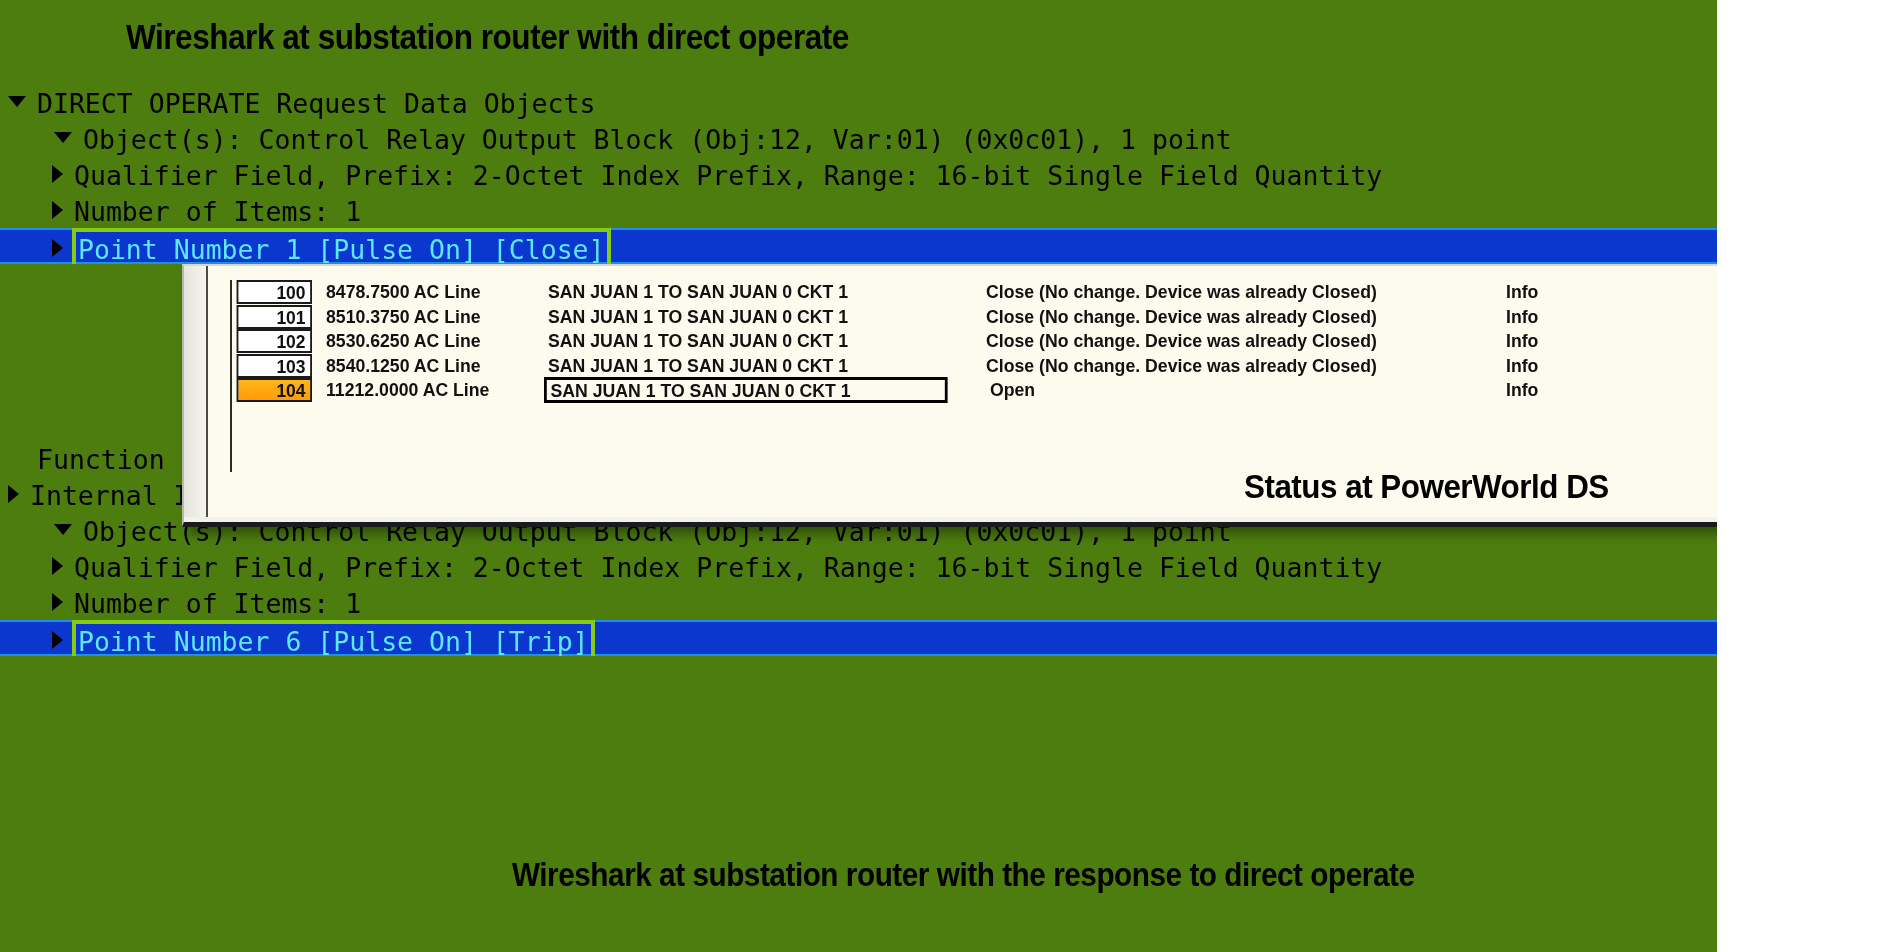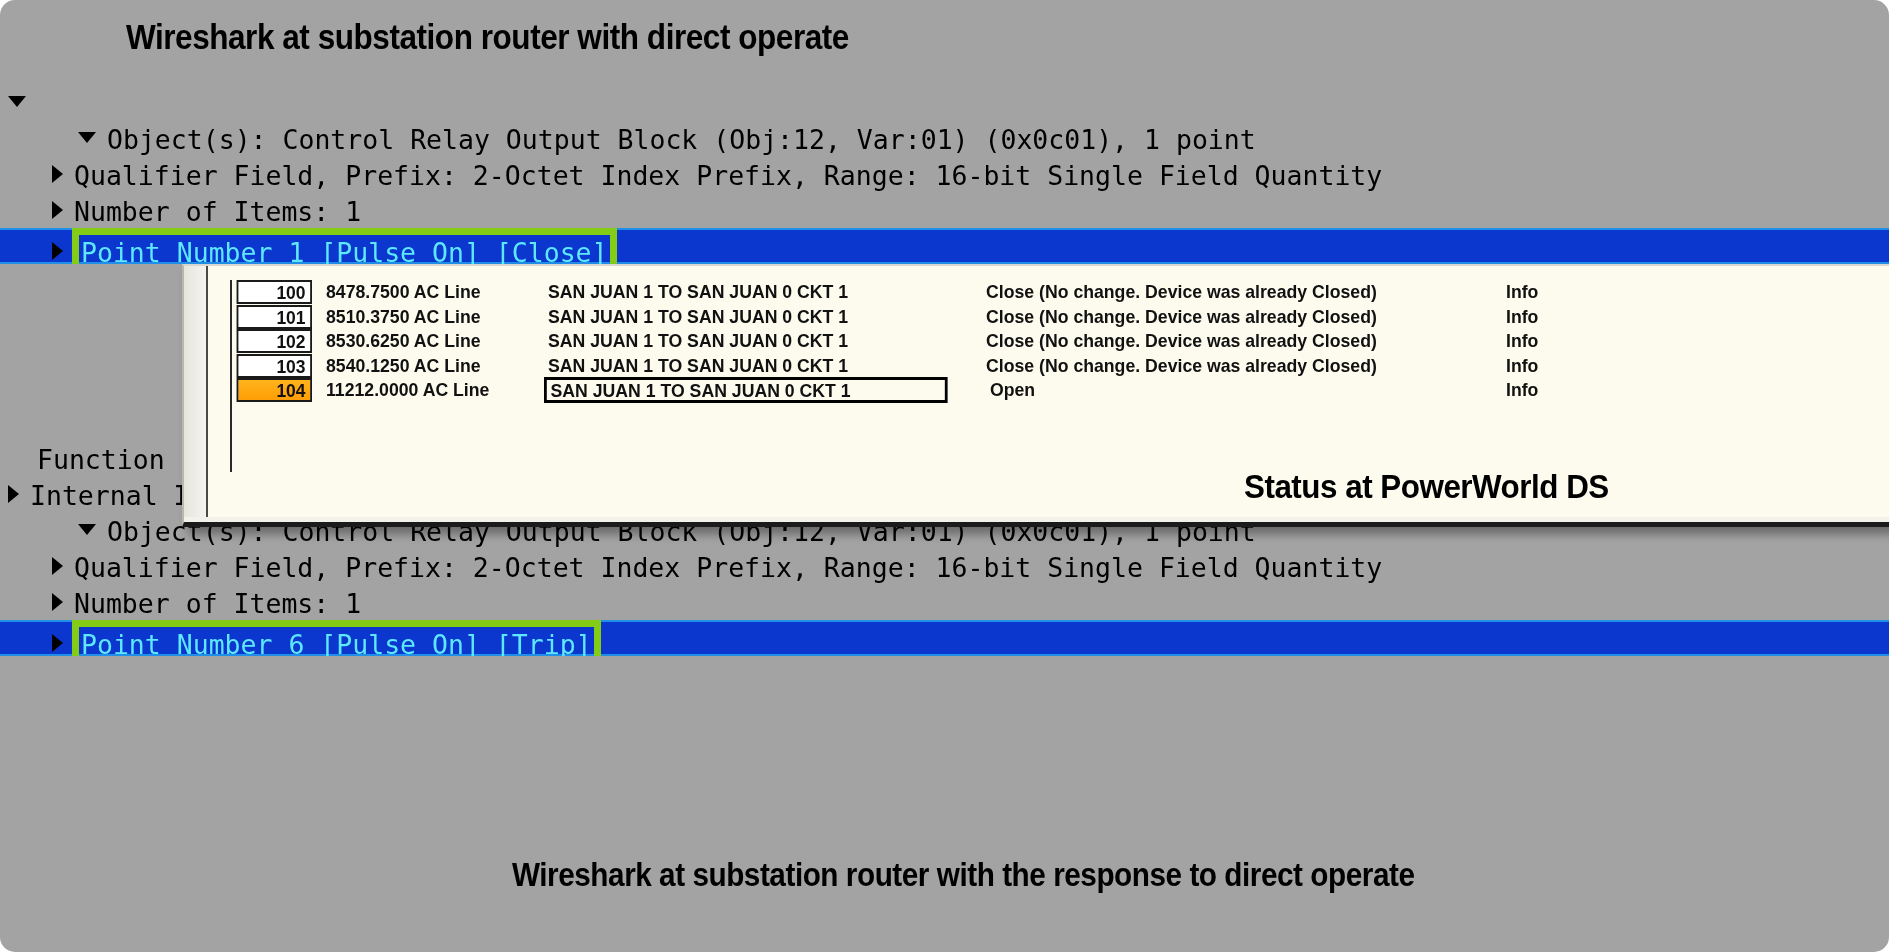--- a/index.html
+++ b/index.html
@@ -5,25 +5,24 @@
   html, body {
     margin: 0;
     padding: 0;
     background: #ffffff;
   }
   body {
     font-family: "Liberation Sans", sans-serif;
   }
   #stage {
     position: relative;
-    width: 1889px;
+    width: 1717px;
     height: 952px;
-    background: #a3a3a3;
+    background: #4d7c0f;
     overflow: hidden;
-    border-radius: 15px;
   }
 
   
   .caption {
     position: absolute;
     font-family: "Liberation Sans", sans-serif;
     font-weight: bold;
     color: #000000;
     white-space: nowrap;
     letter-spacing: -0.5px;
@@ -81,37 +80,37 @@
     border-top: 11px solid #000;
   }
   .tri.right {
     border-top: 9px solid transparent;
     border-bottom: 9px solid transparent;
     border-left: 11px solid #000;
   }
   .tri.blank { width: 18px; height: 18px; }
 
   .ind0 { padding-left: 8px; }
-  .ind1 { padding-left: 78px; }
+  .ind1 { padding-left: 54px; }
   .ind2 { padding-left: 52px; }
 
   .trow .lbl { vertical-align: middle; }
 
   .trow.sel {
     background: #0b37cf;
   }
   .trow.sel .lbl {
     color: #5ee8ff;
   }
   .trow.sel .tri.right {
     border-left-color: #000;
   }
   .trow.sel .selbox {
     display: inline-block;
-    border: 7px solid #84cc16;
+    border: 4px solid #84cc16;
     padding: 0 2px;
     margin-left: -2px;
   }
   .trow.sel-topline { box-shadow: inset 0 2px 0 #1f8fe8, inset 0 -2px 0 #1f8fe8; }
 
   
   #pw-panel {
     position: absolute;
     left: 182px;
     top: 264px;
@@ -235,21 +234,21 @@
   }
 </style>
 </head>
 <body>
 
 <div id="stage">
 
   <div class="caption" id="caption-top">Wireshark at substation router with direct operate</div>
 
   <div class="tree" id="tree-top">
-      <div class="trow ind0"><span class="tri down"></span></div>
+      <div class="trow ind0"><span class="tri down"></span><span class="lbl">DIRECT OPERATE Request Data Objects</span></div>
       <div class="trow ind1"><span class="tri down"></span><span class="lbl">Object(s): Control Relay Output Block (Obj:12, Var:01) (0x0c01), 1 point</span></div>
       <div class="trow ind2"><span class="tri right"></span><span class="lbl">Qualifier Field, Prefix: 2-Octet Index Prefix, Range: 16-bit Single Field Quantity</span></div>
       <div class="trow ind2"><span class="tri right"></span><span class="lbl">Number of Items: 1</span></div>
       <div class="trow ind2 sel sel-topline"><span class="tri right"></span><span class="lbl selbox">Point Number 1 [Pulse On] [Close]</span></div>
     </div>
 
   <div class="tree" id="tree-bot">
       <div class="trow ind0"><span class="tri blank"></span><span class="lbl">Function Code: Response (0x81)</span></div>
       <div class="trow ind0"><span class="tri right"></span><span class="lbl">Internal Indications: 0x0000</span></div>
       <div class="trow ind1"><span class="tri down"></span><span class="lbl">Object(s): Control Relay Output Block (Obj:12, Var:01) (0x0c01), 1 point</span></div>

